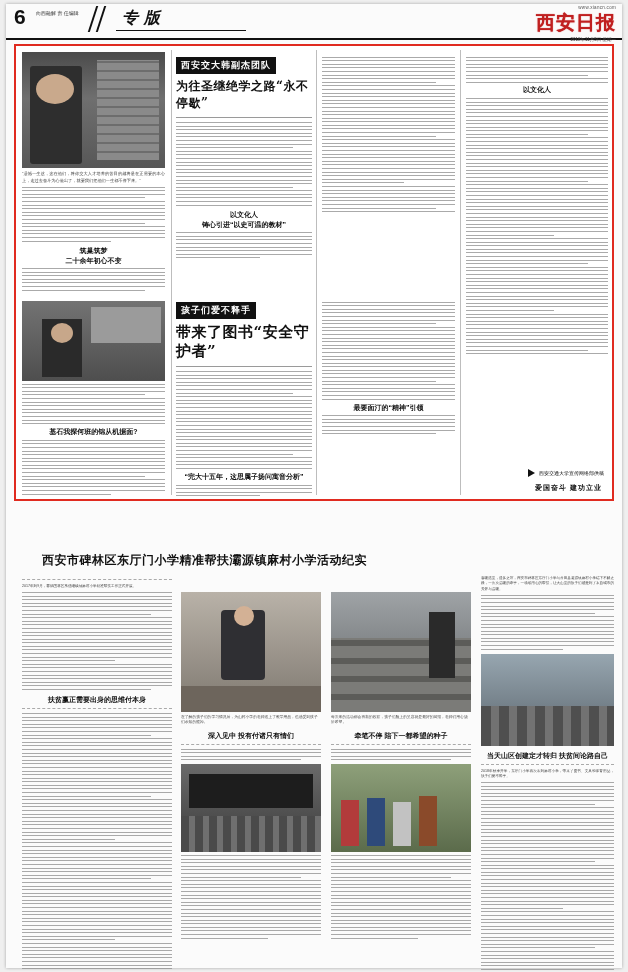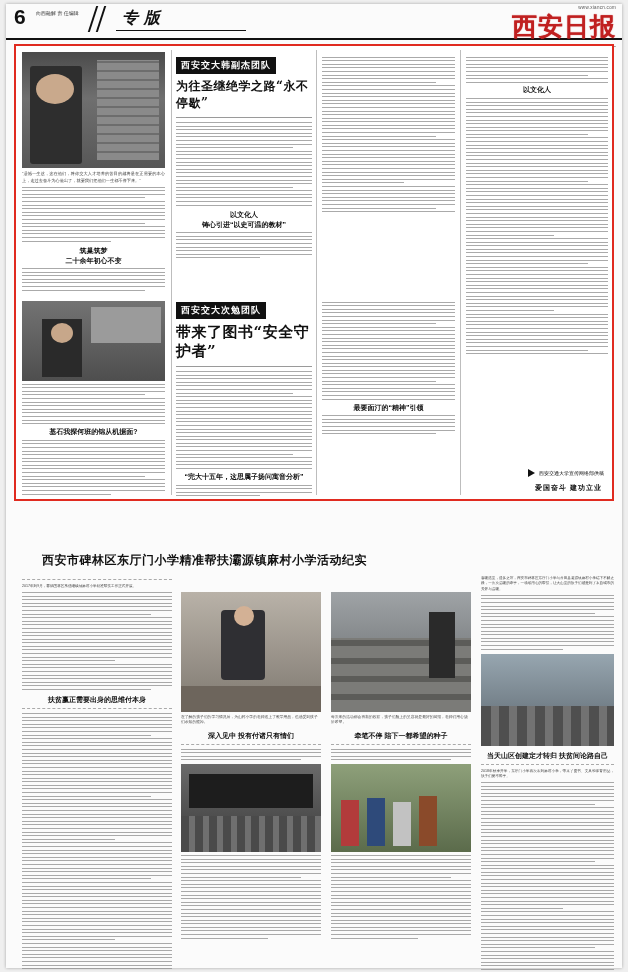--- a/index.html
+++ b/index.html
@@ -11,21 +11,21 @@
   .masthead{position:relative;height:34px;border-bottom:2px solid #111;}
   .pagenum{position:absolute;left:8px;top:2px;font-size:21px;font-weight:bold;color:#111;line-height:1;}
   .pagenum-sub{position:absolute;left:30px;top:6px;font-size:5px;color:#333;line-height:1.5;width:46px;}
   .sect-wrap{position:absolute;left:86px;top:0;width:160px;height:30px;font-style:italic;}
   .sect-slash{position:absolute;left:0;top:2px;width:2px;height:26px;background:#111;transform:skewX(-18deg);}
   .sect-slash2{position:absolute;left:8px;top:2px;width:2px;height:26px;background:#111;transform:skewX(-18deg);}
   .sect-title{position:absolute;left:30px;top:4px;font-size:16px;font-weight:bold;letter-spacing:6px;color:#111;}
   .sect-rule{position:absolute;left:24px;top:26px;width:130px;height:1px;background:#111;}
   .nameplate{position:absolute;right:6px;top:1px;text-align:right;}
   .np-url{font-size:4.5px;color:#555;letter-spacing:.3px;}
-  .np-logo{font-size:25px;font-weight:bold;color:#c02020;letter-spacing:1px;font-family:"DejaVu Serif",serif;text-shadow:0 0 1px #c02020;}
+  .np-logo{font-size:19px;font-weight:bold;color:#c02020;letter-spacing:1px;font-family:"DejaVu Serif",serif;text-shadow:0 0 1px #c02020;}
   .np-date{font-size:4.5px;color:#444;margin-top:1px;}
 
   
   .redframe{position:absolute;left:8px;top:40px;width:600px;height:457px;border:2px solid #e02b20;box-sizing:border-box;background:#fff;}
   .col-divider{position:absolute;top:4px;bottom:4px;width:1px;background:#bdbdbd;}
 
   
   .photo{background:#6c6c6c;position:relative;overflow:hidden;}
   .photo .ph-in{position:absolute;inset:0;}
   .kicker{background:#111;color:#fff;font-size:9px;font-weight:bold;padding:2px 5px;display:inline-block;letter-spacing:1px;}
@@ -252,21 +252,21 @@
             <div class="ln s"></div>
             <div class="ln"></div>
         <div class="ln"></div>
             <div class="ln"></div>
             <div class="ln"></div>
             <div class="ln xs"></div>
       </div>
     </div>
 
     <div style="position:absolute;left:160px;top:253px;width:136px;">
-      <div class="kicker">西安交大次勉团队</div>
+      <div class="kicker">孩子们爱不释手</div>
       <div class="headline sm" style="margin-top:4px;">带来了图书“安全守护者”</div>
       <div class="rule-h" style="margin:5px 0 4px 0;"></div>
       <div class="lines">
         <div class="ln"></div>
             <div class="ln"></div>
             <div class="ln"></div>
             <div class="ln"></div>
         <div class="ln"></div>
             <div class="ln"></div>
             <div class="ln s"></div>

